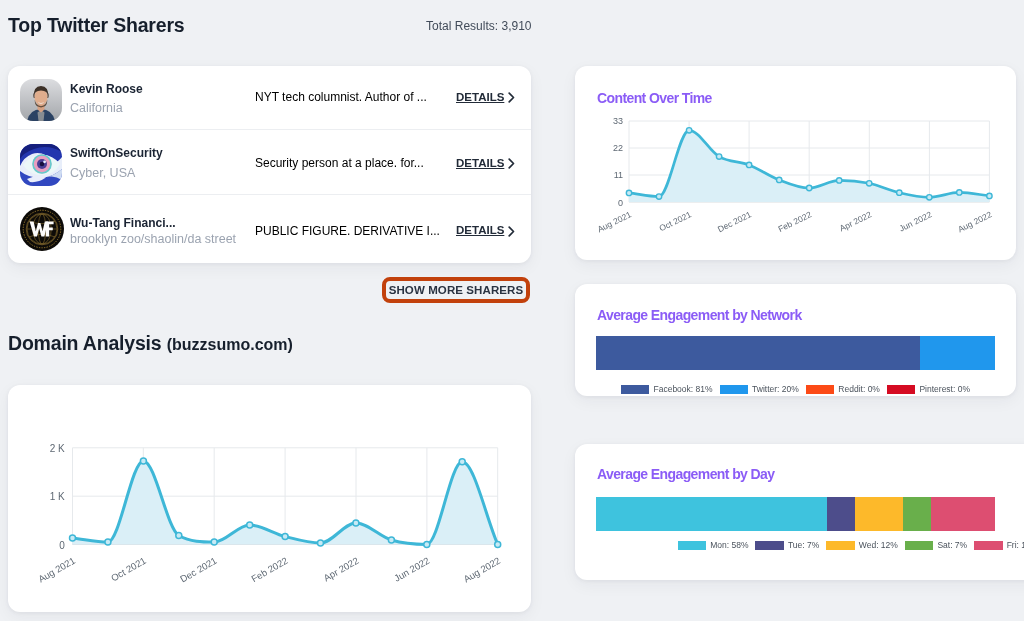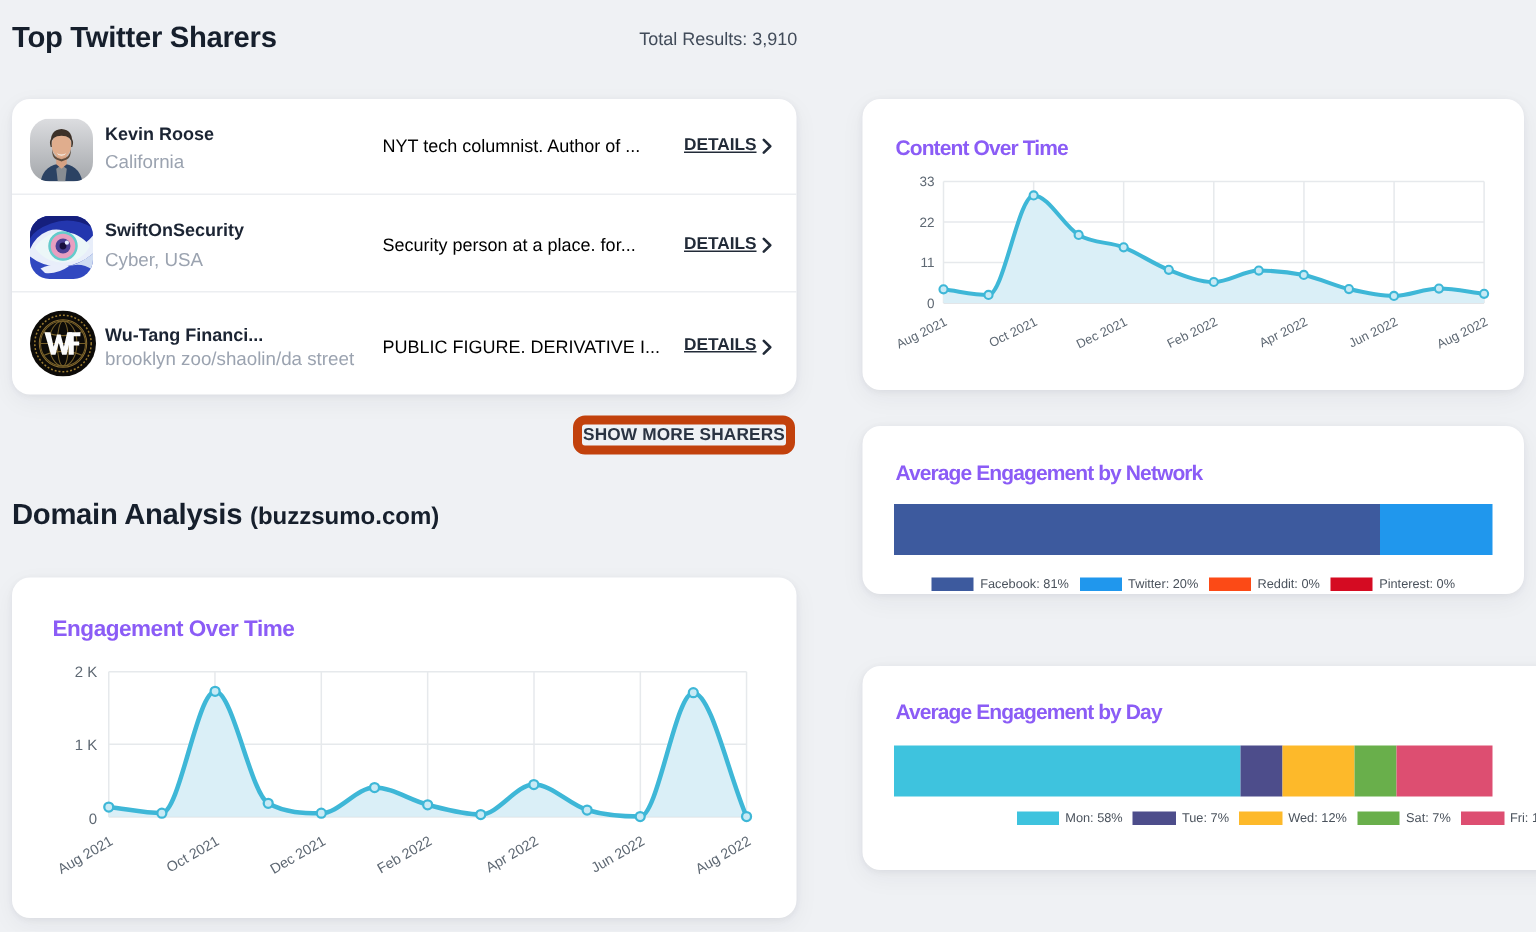--- a/index.html
+++ b/index.html
@@ -100,26 +100,25 @@
   </div>
   <div class="nm" style="top:149.5px;">Wu-Tang Financi...</div>
   <div class="loc" style="top:166px;">brooklyn zoo/shaolin/da street</div>
   <div class="dsc" style="top:157.5px;">PUBLIC FIGURE. DERIVATIVE I...</div>
   <div class="det" style="top:158px;">DETAILS</div>
   <svg style="left:498px; top:159.5px;" width="11" height="11" viewBox="0 0 11 11">
       <path d="M3.2 1.2 L7.5 5.5 L3.2 9.8" fill="none" stroke="#222b38" stroke-width="1.7" stroke-linecap="round" stroke-linejoin="round"></path>
     </svg>
 </div>
 
-<div style="position:absolute; left:382px; top:277px; width:148px; height:26px; border:6px solid #c2410c; border-radius:8px; display:flex; align-items:center; justify-content:center; font-size:11.5px; font-weight:bold; color:#2a3342; letter-spacing:0.1px;">SHOW MORE SHARERS</div>
+<div style="position:absolute; left:382px; top:277px; width:148px; height:26px; border:4px solid #c2410c; border-radius:8px; display:flex; align-items:center; justify-content:center; font-size:11.5px; font-weight:bold; color:#2a3342; letter-spacing:0.1px;">SHOW MORE SHARERS</div>
 
 <div style="position:absolute; left:8px; top:332px; font-size:19.5px; font-weight:bold; color:#161f2c; letter-spacing:-0.2px;">Domain Analysis <span style="font-size:16px; letter-spacing:0;">(buzzsumo.com)</span></div>
 
 <div class="card" style="left:8px; top:385px; width:523px; height:227px;">
-  <div class="ctitle" style="left:27px; top:26px; font-size:15px; letter-spacing:-0.3px;">Engagement Over Time</div>
   <svg style="left:0; top:0;" width="523" height="227" viewBox="0 0 523 227">
     <g stroke="#e6e9ec" stroke-width="1">
       <line x1="64.5" y1="62.8" x2="489.7" y2="62.8"></line>
       <line x1="64.5" y1="111.2" x2="489.7" y2="111.2"></line>
       <line x1="64.5" y1="62.8" x2="64.5" y2="159.5"></line>
       <line x1="135.3" y1="62.8" x2="135.3" y2="159.5"></line>
       <line x1="206.2" y1="62.8" x2="206.2" y2="159.5"></line>
       <line x1="277.1" y1="62.8" x2="277.1" y2="159.5"></line>
       <line x1="348" y1="62.8" x2="348" y2="159.5"></line>
       <line x1="418.9" y1="62.8" x2="418.9" y2="159.5"></line>

